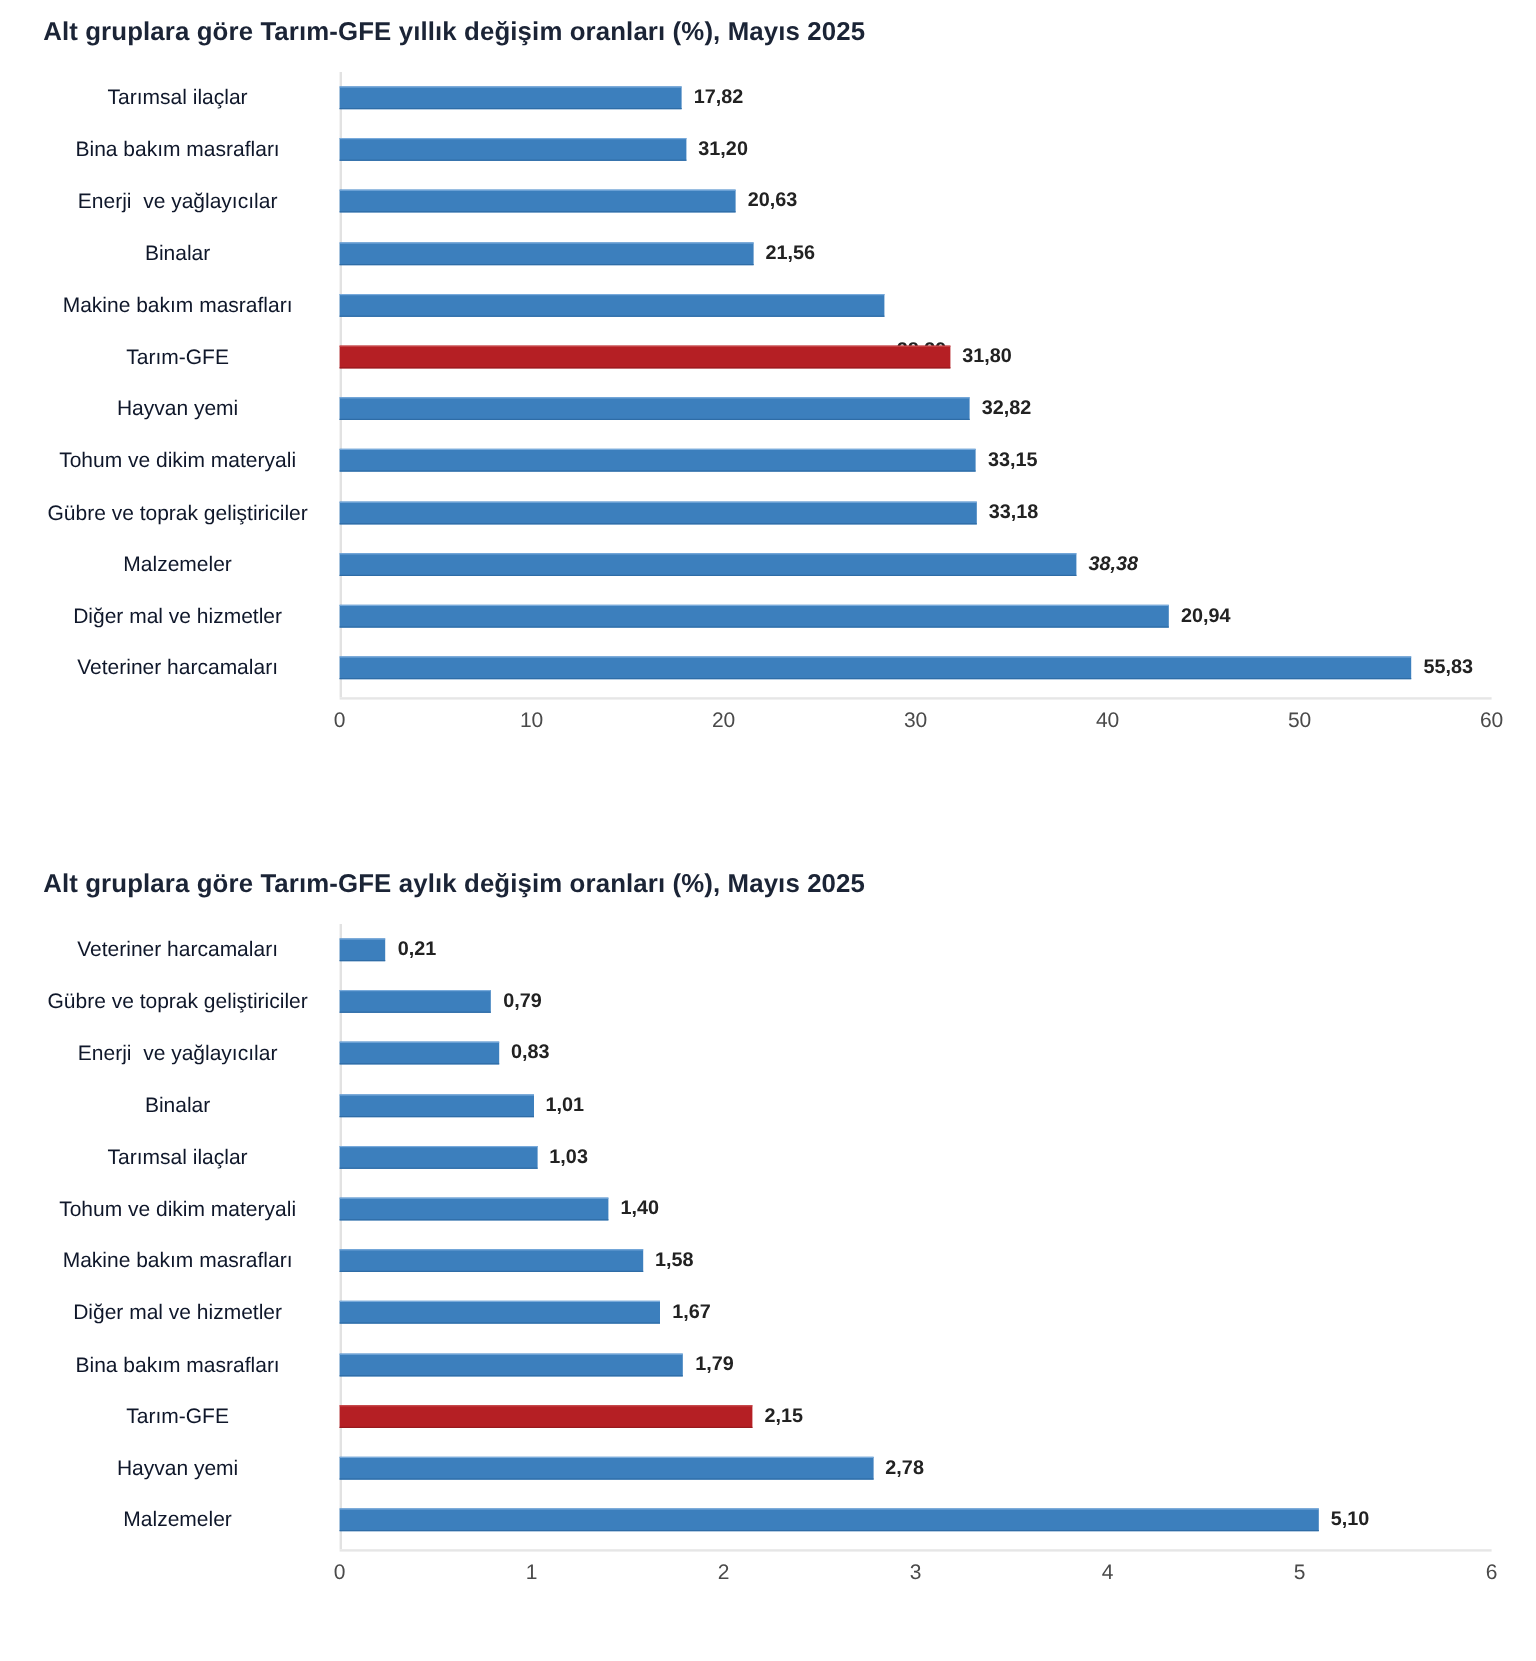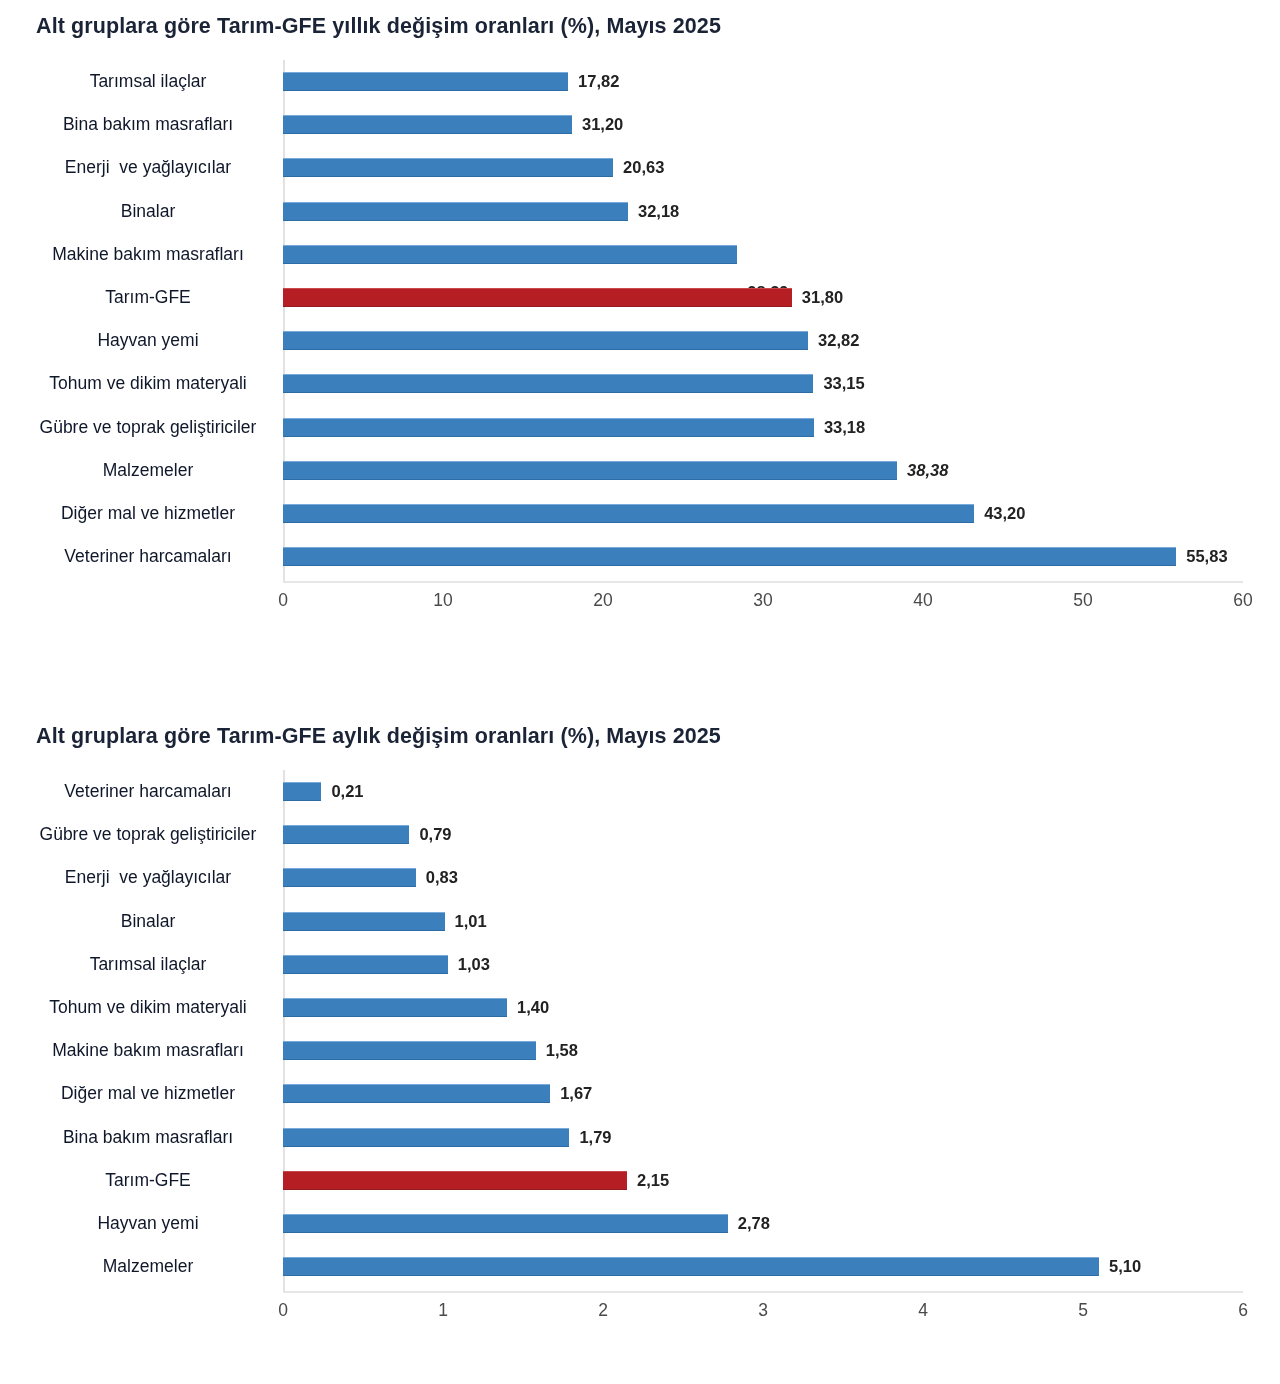--- a/index.html
+++ b/index.html
@@ -167,21 +167,21 @@
             <div class="cat-label">Enerji  ve yağlayıcılar</div>
             <div class="bar-track">
               <div class="bar" style="width: 330.08px;"></div>
               <div class="bar-value" style="left: 340.08px;">20,63</div>
             </div>
           </div>
           <div class="row">
             <div class="cat-label">Binalar</div>
             <div class="bar-track">
               <div class="bar" style="width: 344.96px;"></div>
-              <div class="bar-value" style="left: 354.96px;">32,18</div>
+              <div class="bar-value" style="left: 354.96px;">21,56</div>
             </div>
           </div>
           <div class="row">
             <div class="cat-label">Makine bakım masrafları</div>
             <div class="bar-track">
               <div class="bar" style="width: 454.24px;"></div>
               <div class="bar-value" style="left: 464.24px; margin-top: 38px;">28,39</div>
             </div>
           </div>
           <div class="row">
@@ -216,21 +216,21 @@
             <div class="cat-label">Malzemeler</div>
             <div class="bar-track">
               <div class="bar" style="width: 614.08px;"></div>
               <div class="bar-value" style="left: 624.08px; font-style: italic;">38,38</div>
             </div>
           </div>
           <div class="row">
             <div class="cat-label">Diğer mal ve hizmetler</div>
             <div class="bar-track">
               <div class="bar" style="width: 691.2px;"></div>
-              <div class="bar-value" style="left: 701.2px;">43,20</div>
+              <div class="bar-value" style="left: 701.2px;">20,94</div>
             </div>
           </div>
           <div class="row">
             <div class="cat-label">Veteriner harcamaları</div>
             <div class="bar-track">
               <div class="bar" style="width: 893.28px;"></div>
               <div class="bar-value" style="left: 903.28px;">55,83</div>
             </div>
           </div>
         </div>

